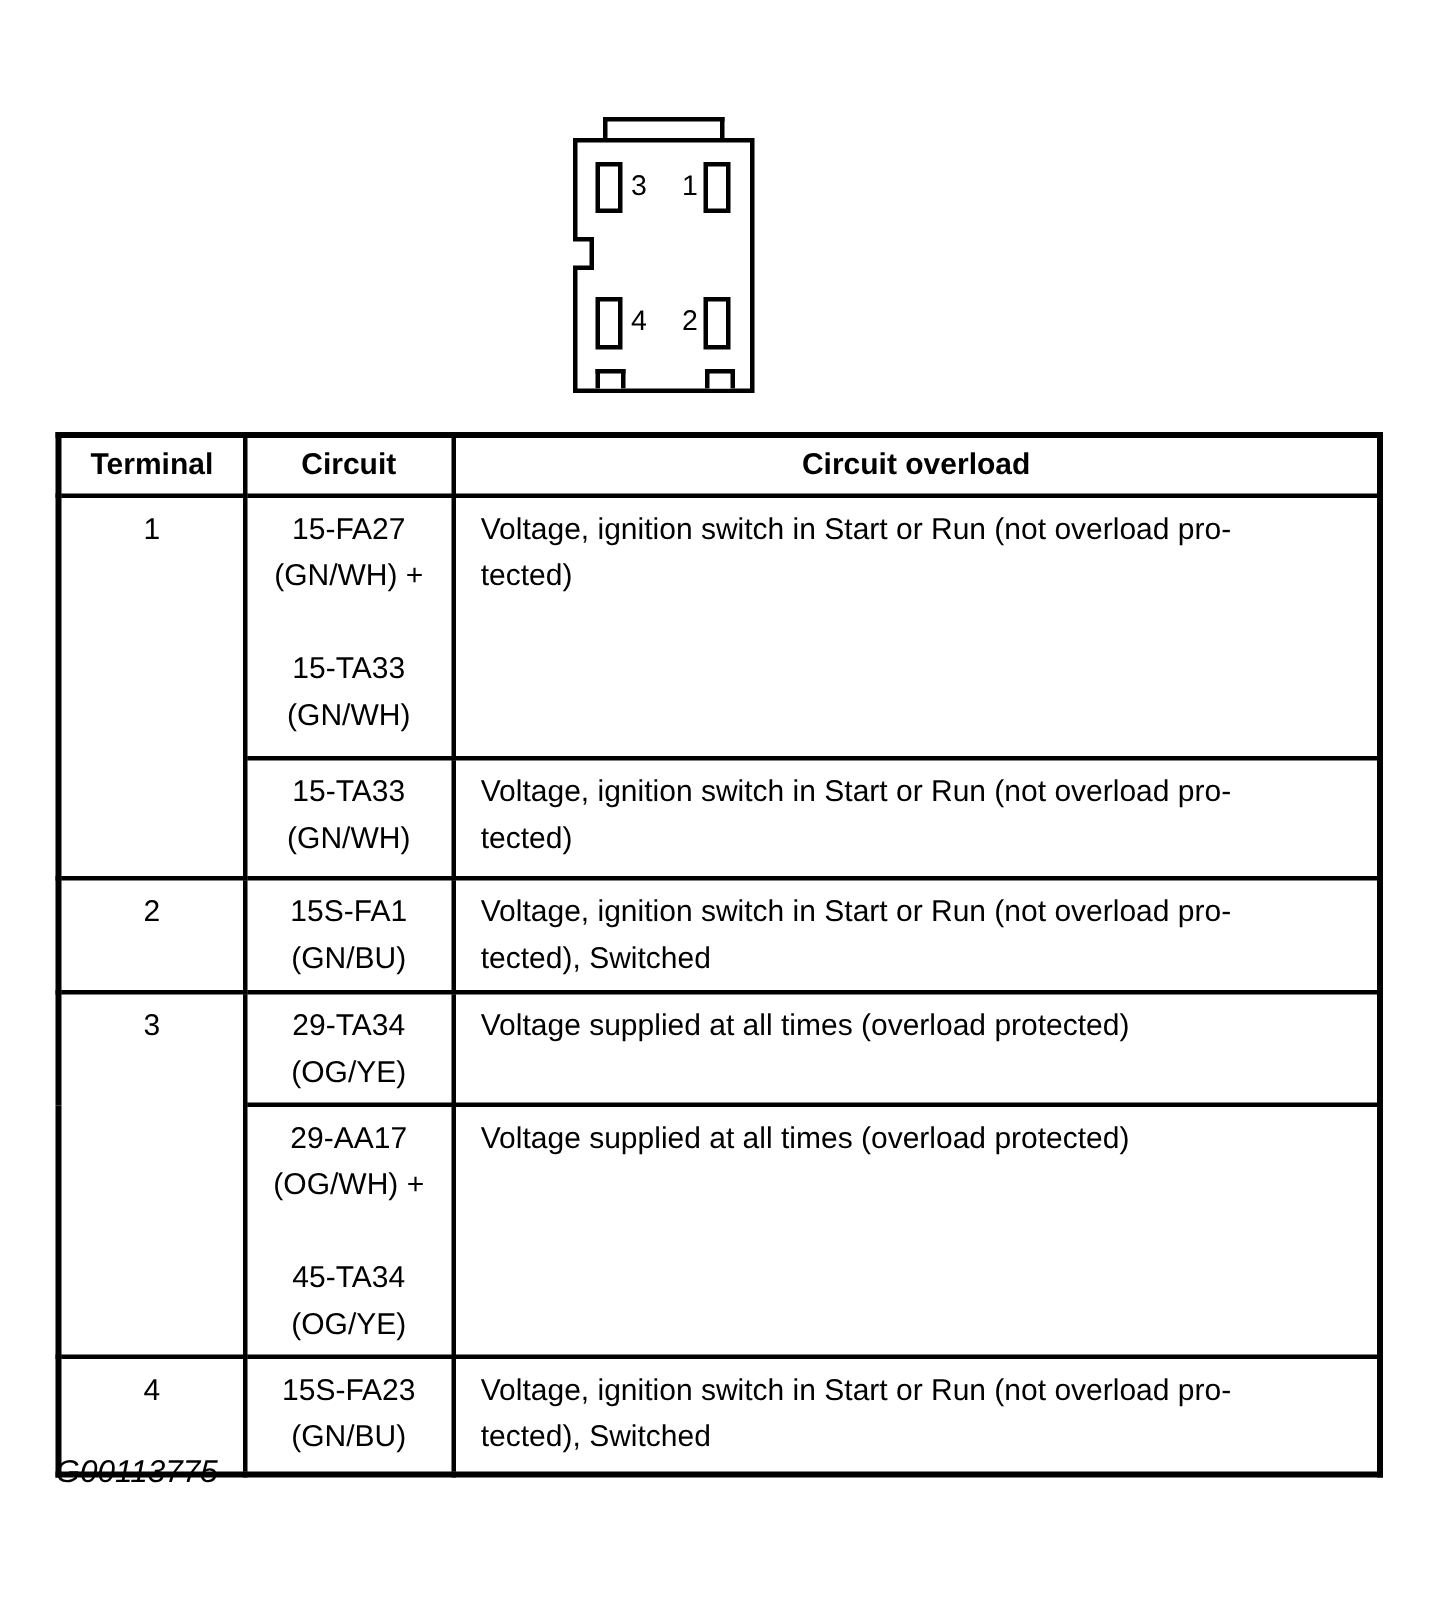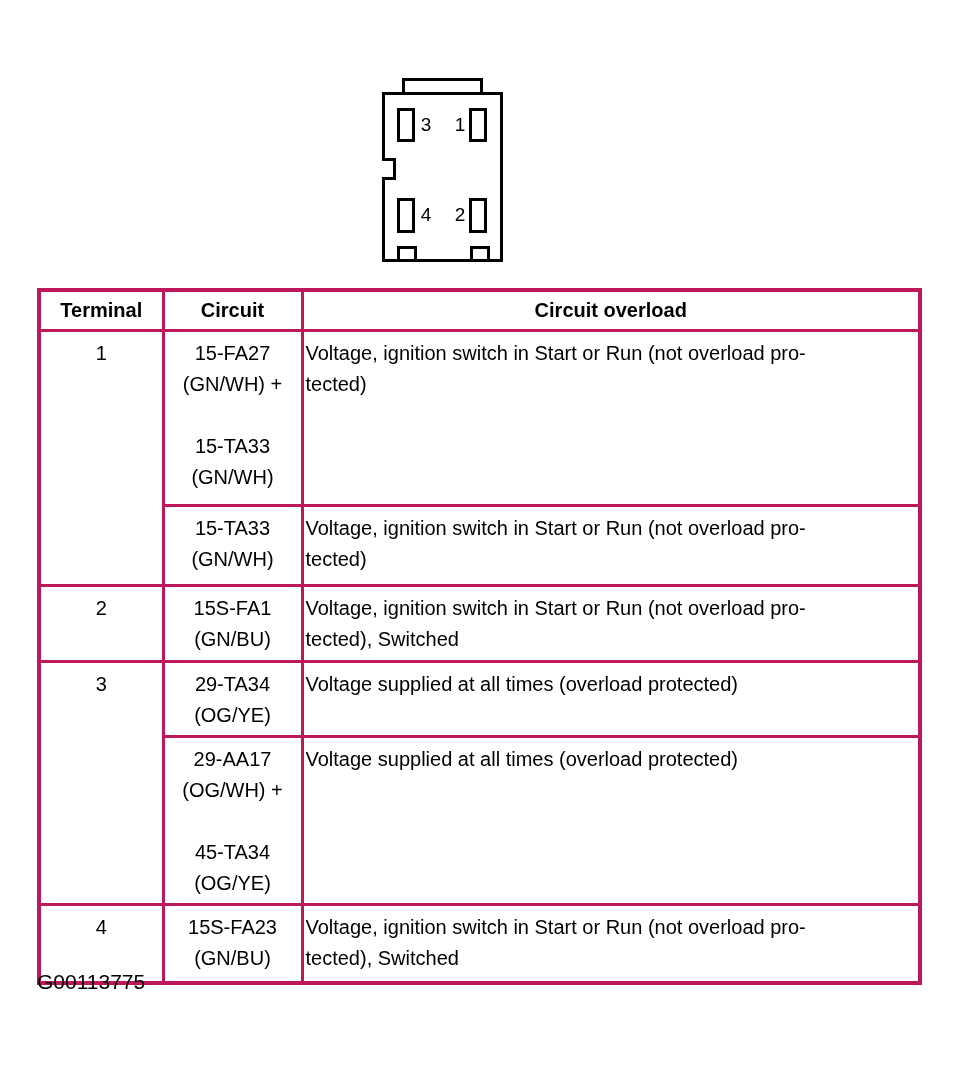--- a/index.html
+++ b/index.html
@@ -95,21 +95,21 @@
   .pin-table {
     position: absolute;
     left: 37px;
     top: 288px;
     width: 881px;
     border-collapse: collapse;
     table-layout: fixed;
     background: #fff;
   }
   .pin-table, .pin-table th, .pin-table td {
-    border: 3px solid #be185d;
+    border: 3px solid #000000;
   }
   .pin-table { border-width: 4px; }
   .pin-table th {
     font-size: 20px;
     font-weight: bold;
     text-align: center;
     vertical-align: middle;
     padding: 4px 2px;
     height: 29px;
   }
@@ -122,38 +122,39 @@
   td.cell-terminal {
     text-align: center;
   }
   td.cell-circuit {
     text-align: center;
     white-space: pre-line;
     margin-left: 41px;
   }
   td.cell-function {
     text-align: left;
-    padding-left: 2px;
+    padding-left: 17px;
     padding-right: 8px;
     white-space: pre-line;
   }
   tr.row-1a { height: 175px; }
   tr.row-1b { height: 80px; }
   tr.row-2  { height: 76px; }
   tr.row-3a { height: 71px; }
   tr.row-3b { height: 155px; }
   tr.row-4  { height: 78px; }
 
   
   .figure-id {
     position: absolute;
     left: 37px;
     top: 970px;
     font-size: 21px;
     line-height: 24px;
+    font-style: italic;
   }
 </style>
 </head>
 <body>
 
 <div class="page">
 
   <div class="connector">
     <div class="tab"></div>
     <div class="body"></div>

